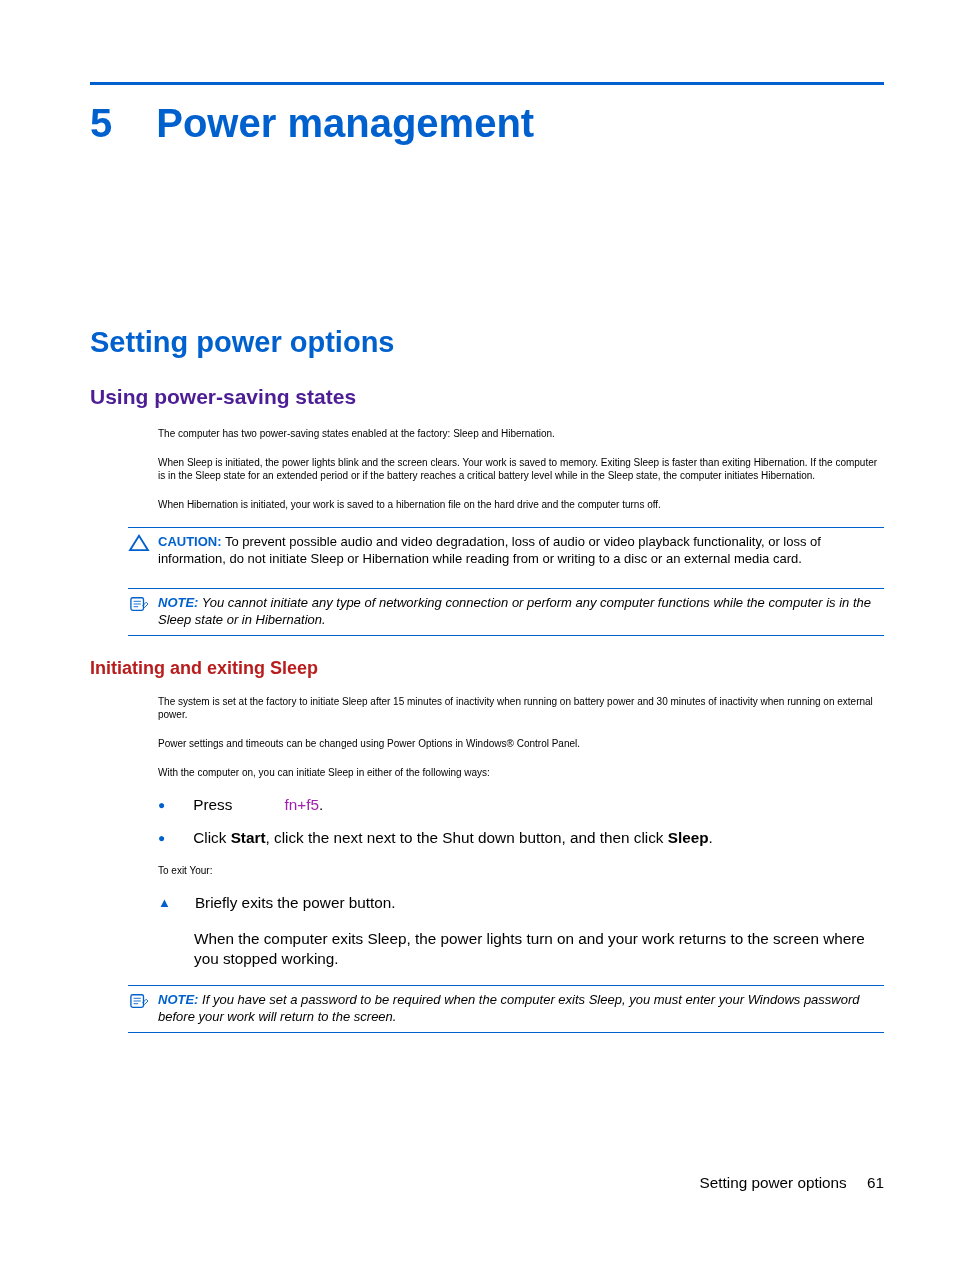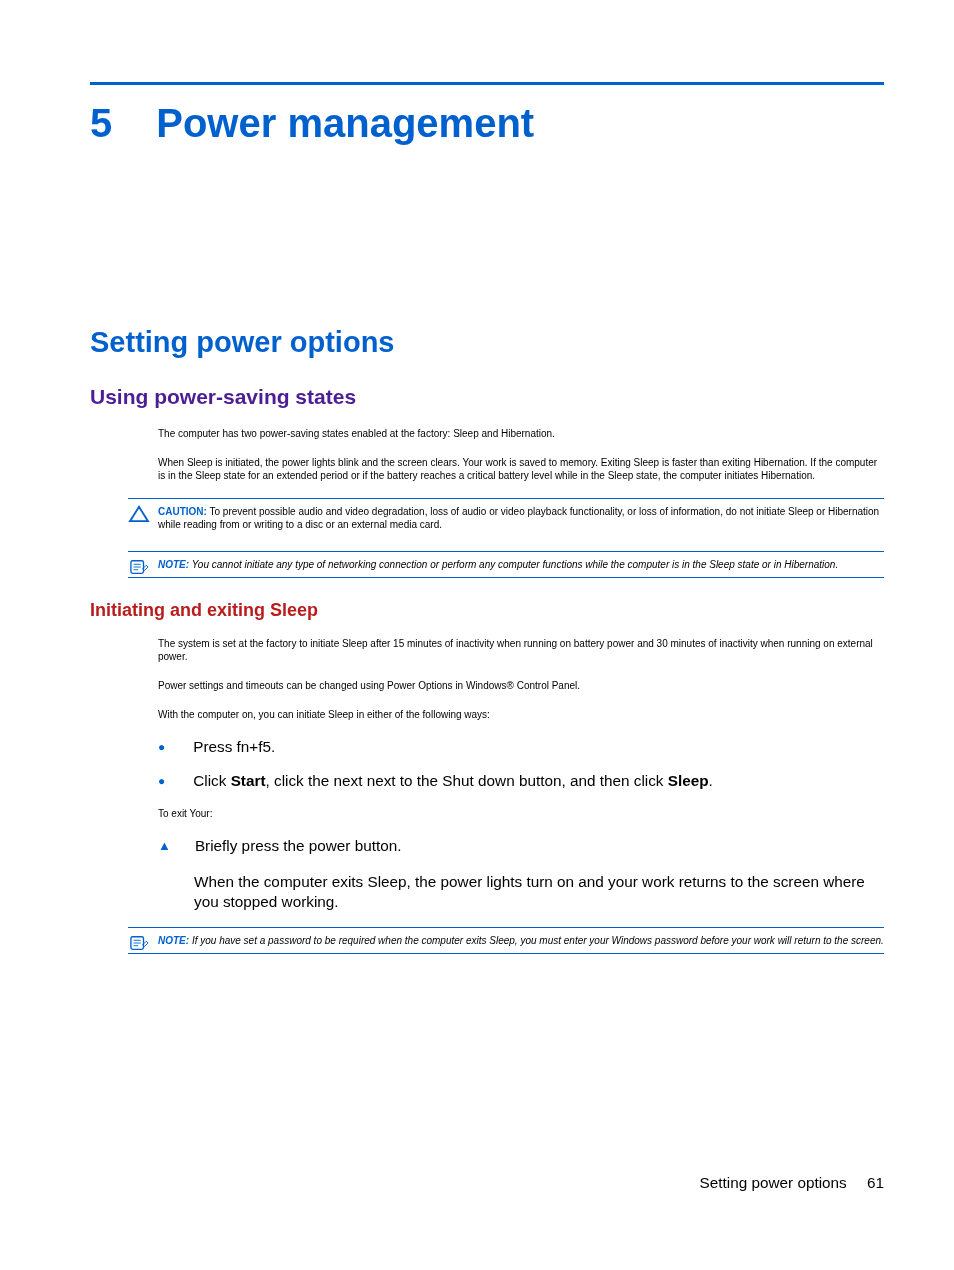--- a/index.html
+++ b/index.html
@@ -71,21 +71,21 @@
     }
     .callout-border-top {
       border-top: 1.5px solid #0061ce;
     }
     .callout-border-bottom {
       border-bottom: 1.5px solid #0061ce;
       font-style: italic;
     }
     .callout-content {
       padding: 6px 0 6px 30px;
-      font-size: 10px;
+      font-size: 13px;
       line-height: 1.3;
     }
     .callout-icon {
       position: absolute;
       left: 0;
       top: 6px;
       width: 22px;
       height: 18px;
       color: #0061ce;
     }
@@ -116,21 +116,22 @@
       font-size: 13px;
       margin-top: 2px;
     }
     .bullet-text {
       flex: 1;
     }
     .bold {
       font-weight: bold;
     }
     .link-text {
-      color: #000000;
+      color: #a21caf;
+      margin-left: 48px;
     }
     .sub-para {
       margin-left: 104px;
       font-size: 15.3px;
       line-height: 1.3;
       margin-bottom: 16px;
       margin-top: 2px;
     }
     .footer {
       position: absolute;
@@ -151,20 +152,21 @@
     <span class="chapter-number">5</span>
     <span class="chapter-title">Power management</span>
   </div>
 
   <div class="section-title">Setting power options</div>
 
   <div class="subsection-title">Using power-saving states</div>
 
   <div class="body-text">The computer has two power-saving states enabled at the factory: Sleep and Hibernation.</div>
   <div class="body-text">When Sleep is initiated, the power lights blink and the screen clears. Your work is saved to memory. Exiting Sleep is faster than exiting Hibernation. If the computer is in the Sleep state for an extended period or if the battery reaches a critical battery level while in the Sleep state, the computer initiates Hibernation.</div>
+  <div class="body-text">When Hibernation is initiated, your work is saved to a hibernation file on the hard drive and the computer turns off.</div>
 
   <div class="callout-box callout-border-top">
     <span class="callout-icon">
       <svg viewBox="0 0 24 20" width="22" height="18">
           <path d="M12 2 L22 18 L2 18 Z" fill="none" stroke="#0061ce" stroke-width="2"></path>
         </svg>
     </span>
     <div class="callout-content">
       <span class="callout-label">CAUTION:</span>
       <span>To prevent possible audio and video degradation, loss of audio or video playback functionality, or loss of information, do not initiate Sleep or Hibernation while reading from or writing to a disc or an external media card.</span>
@@ -206,21 +208,21 @@
         <span>Click </span><span class="bold">Start</span><span>, click the next next to the Shut down button, and then click </span><span class="bold">Sleep</span><span>.</span>
       </span>
     </div>
   </div>
 
   <div class="body-text">To exit Your:</div>
 
   <div class="bullet-list">
     <div class="bullet-item">
       <span class="triangle-marker">▲</span>
-      <span class="bullet-text">Briefly press the power button.</span>
+      <span class="bullet-text">Briefly exits the power button.</span>
     </div>
   </div>
   <div class="sub-para">When the computer exits Sleep, the power lights turn on and your work returns to the screen where you stopped working.</div>
 
   <div class="callout-box callout-border-top callout-border-bottom">
     <span class="callout-icon">
       <svg viewBox="0 0 24 20" width="22" height="18">
         <rect x="3" y="3" width="14" height="14" rx="2" fill="none" stroke="#0061ce" stroke-width="1.5"></rect>
         <line x1="6" y1="7" x2="14" y2="7" stroke="#0061ce" stroke-width="1"></line>
         <line x1="6" y1="10" x2="14" y2="10" stroke="#0061ce" stroke-width="1"></line>

